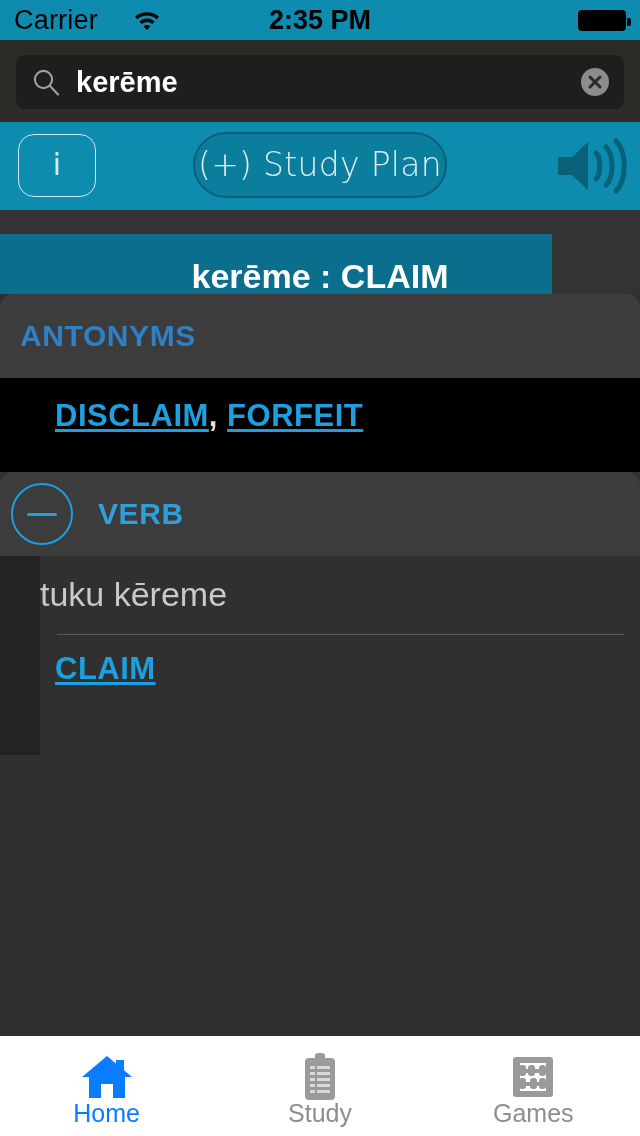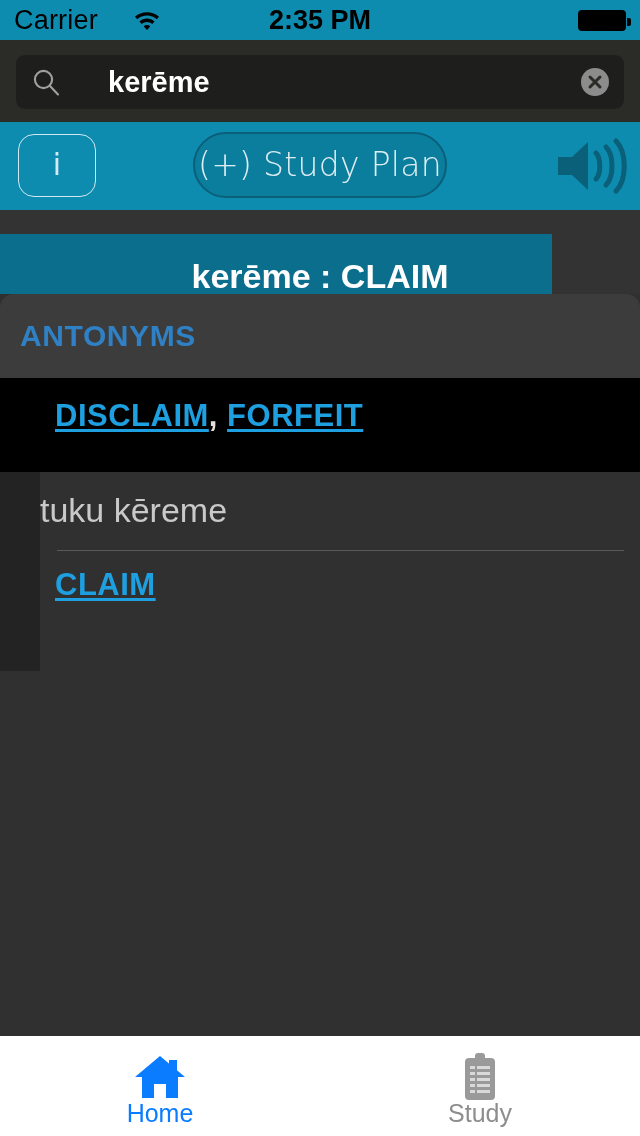--- a/index.html
+++ b/index.html
@@ -90,21 +90,20 @@
   }
   .search-value {
     position: absolute;
     left: 60px; top: 0;
     height: 54px;
     line-height: 54px;
     font-size: 29px;
     font-weight: bold;
     color: #ffffff;
     white-space: nowrap;
-    margin-left: 32px;
   }
   .search-clear {
     position: absolute;
     right: 15px; top: 13px;
     width: 28px; height: 28px;
     border-radius: 50%;
     background: #8c8c8c;
   }
   .search-clear svg { display: block; }
 
@@ -375,20 +374,26 @@
 
   <div class="content">
 
     <div class="section-header">
       <div class="sect-label">ANTONYMS</div>
     </div>
     <div class="antonym-body">
       <div class="antonym-links"><a href="#">DISCLAIM</a><span class="sep">,</span> <a href="#">FORFEIT</a></div>
     </div>
 
+    <div class="verb-header">
+      <div class="collapse-button">
+        <div class="minus"></div>
+      </div>
+      <div class="sect-label">VERB</div>
+    </div>
     <div class="verb-body">
       <div class="left-rail"></div>
       <div class="sense-text">tuku kēreme</div>
       <div class="sense-divider"></div>
       <a href="#" class="sense-link">CLAIM</a>
     </div>
 
   </div>
 
   <div class="tab-bar">
@@ -418,17 +423,38 @@
             <rect x="17" y="32" width="5" height="3"></rect>
               <rect x="24" y="32" width="13" height="3"></rect>
             <rect x="17" y="38" width="5" height="3"></rect>
               <rect x="24" y="38" width="13" height="3"></rect>
           </g>
         </svg>
       </div>
       <div class="tab-label">Study</div>
     </div>
 
+    <div class="tab-item">
+      <div class="tab-icon">
+        <svg viewBox="0 0 54 50" width="54" height="50">
+          <rect x="7" y="5" width="7" height="40" rx="3" fill="#9a9a9a"></rect>
+          <rect x="40" y="5" width="7" height="40" rx="3" fill="#9a9a9a"></rect>
+          <rect x="10" y="5" width="34" height="6" fill="#9a9a9a"></rect>
+          <rect x="10" y="39" width="34" height="6" fill="#9a9a9a"></rect>
+          <rect x="12" y="17" width="30" height="4" fill="#9a9a9a"></rect>
+          <rect x="12" y="30" width="30" height="4" fill="#9a9a9a"></rect>
+          <g fill="#9a9a9a">
+            <rect x="13" y="13" width="7" height="11" rx="3"></rect>
+            <rect x="22" y="13" width="7" height="11" rx="3"></rect>
+            <rect x="33" y="13" width="7" height="11" rx="3"></rect>
+            <rect x="13" y="26" width="7" height="11" rx="3"></rect>
+            <rect x="24" y="26" width="7" height="11" rx="3"></rect>
+            <rect x="33" y="26" width="7" height="11" rx="3"></rect>
+          </g>
+        </svg>
+      </div>
+      <div class="tab-label">Games</div>
+    </div>
 
 
   </div>
 
 </div>
 
 </body></html>

